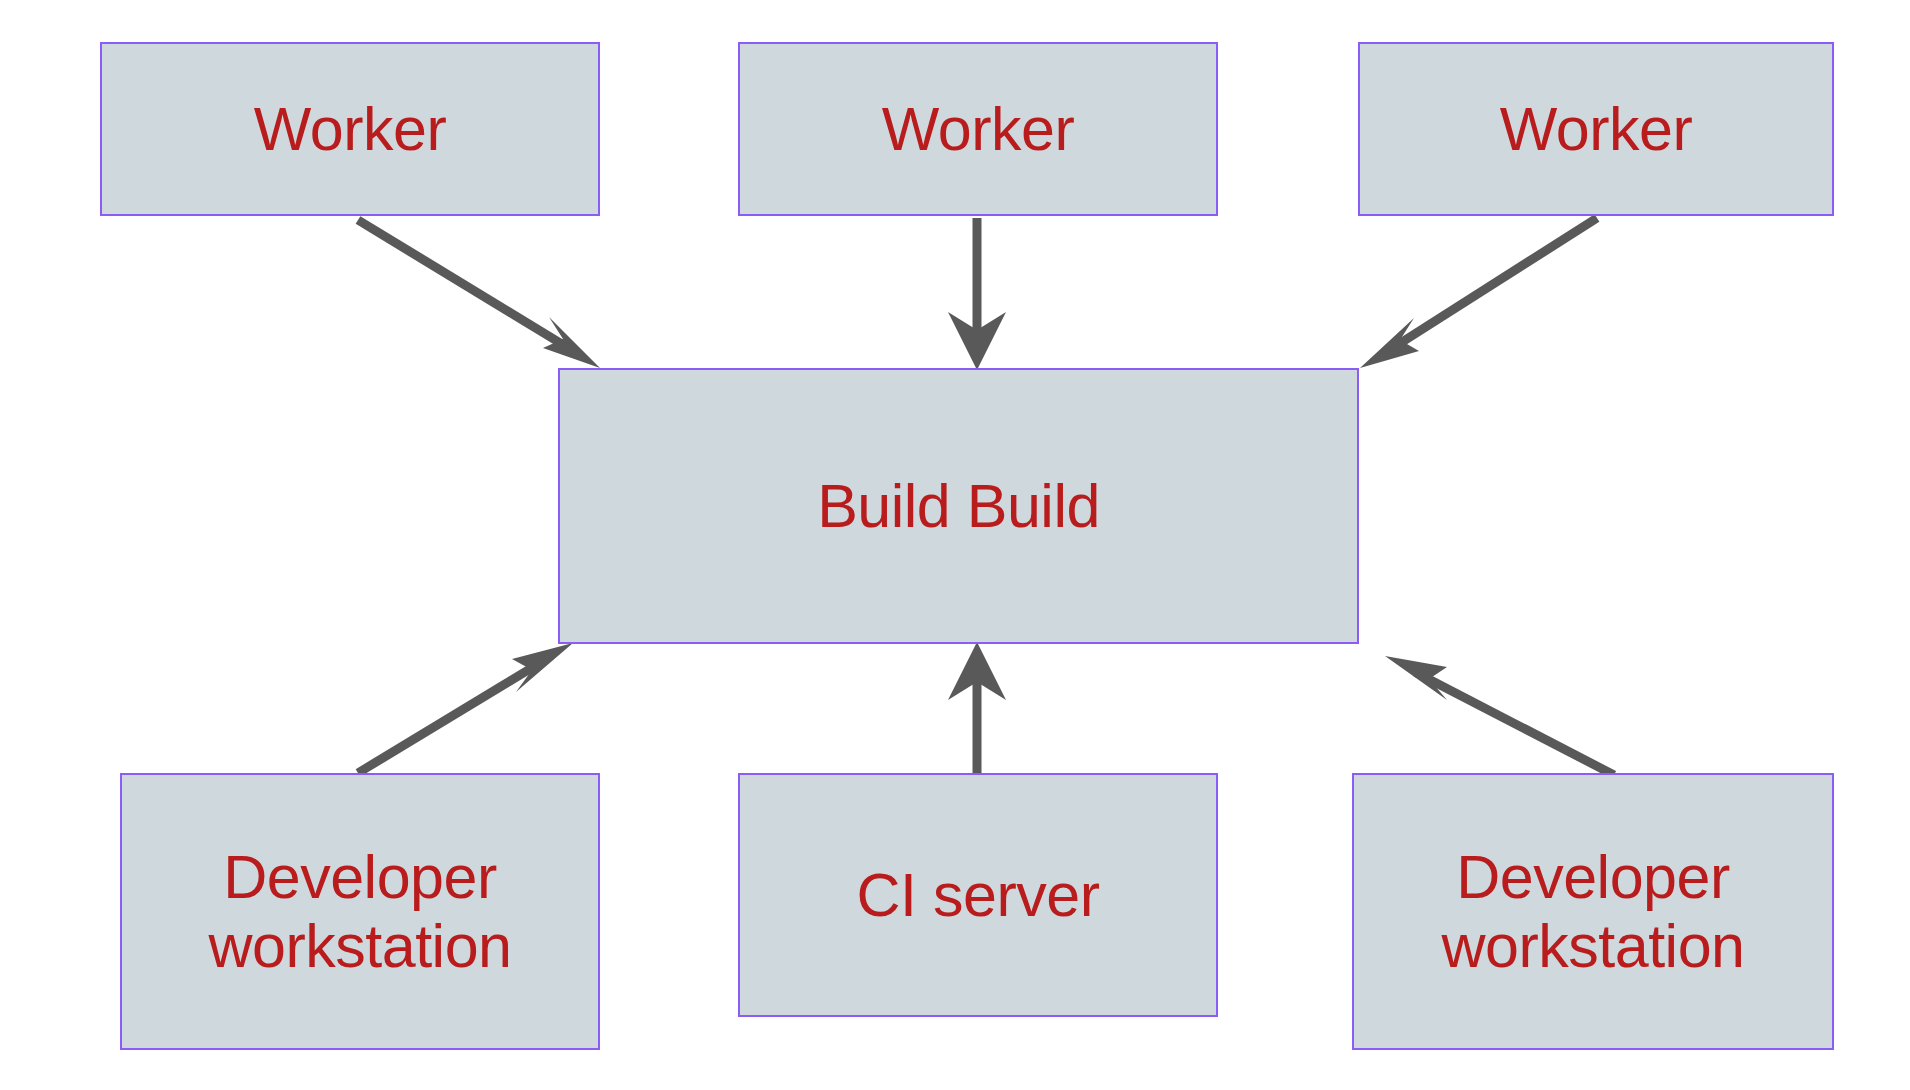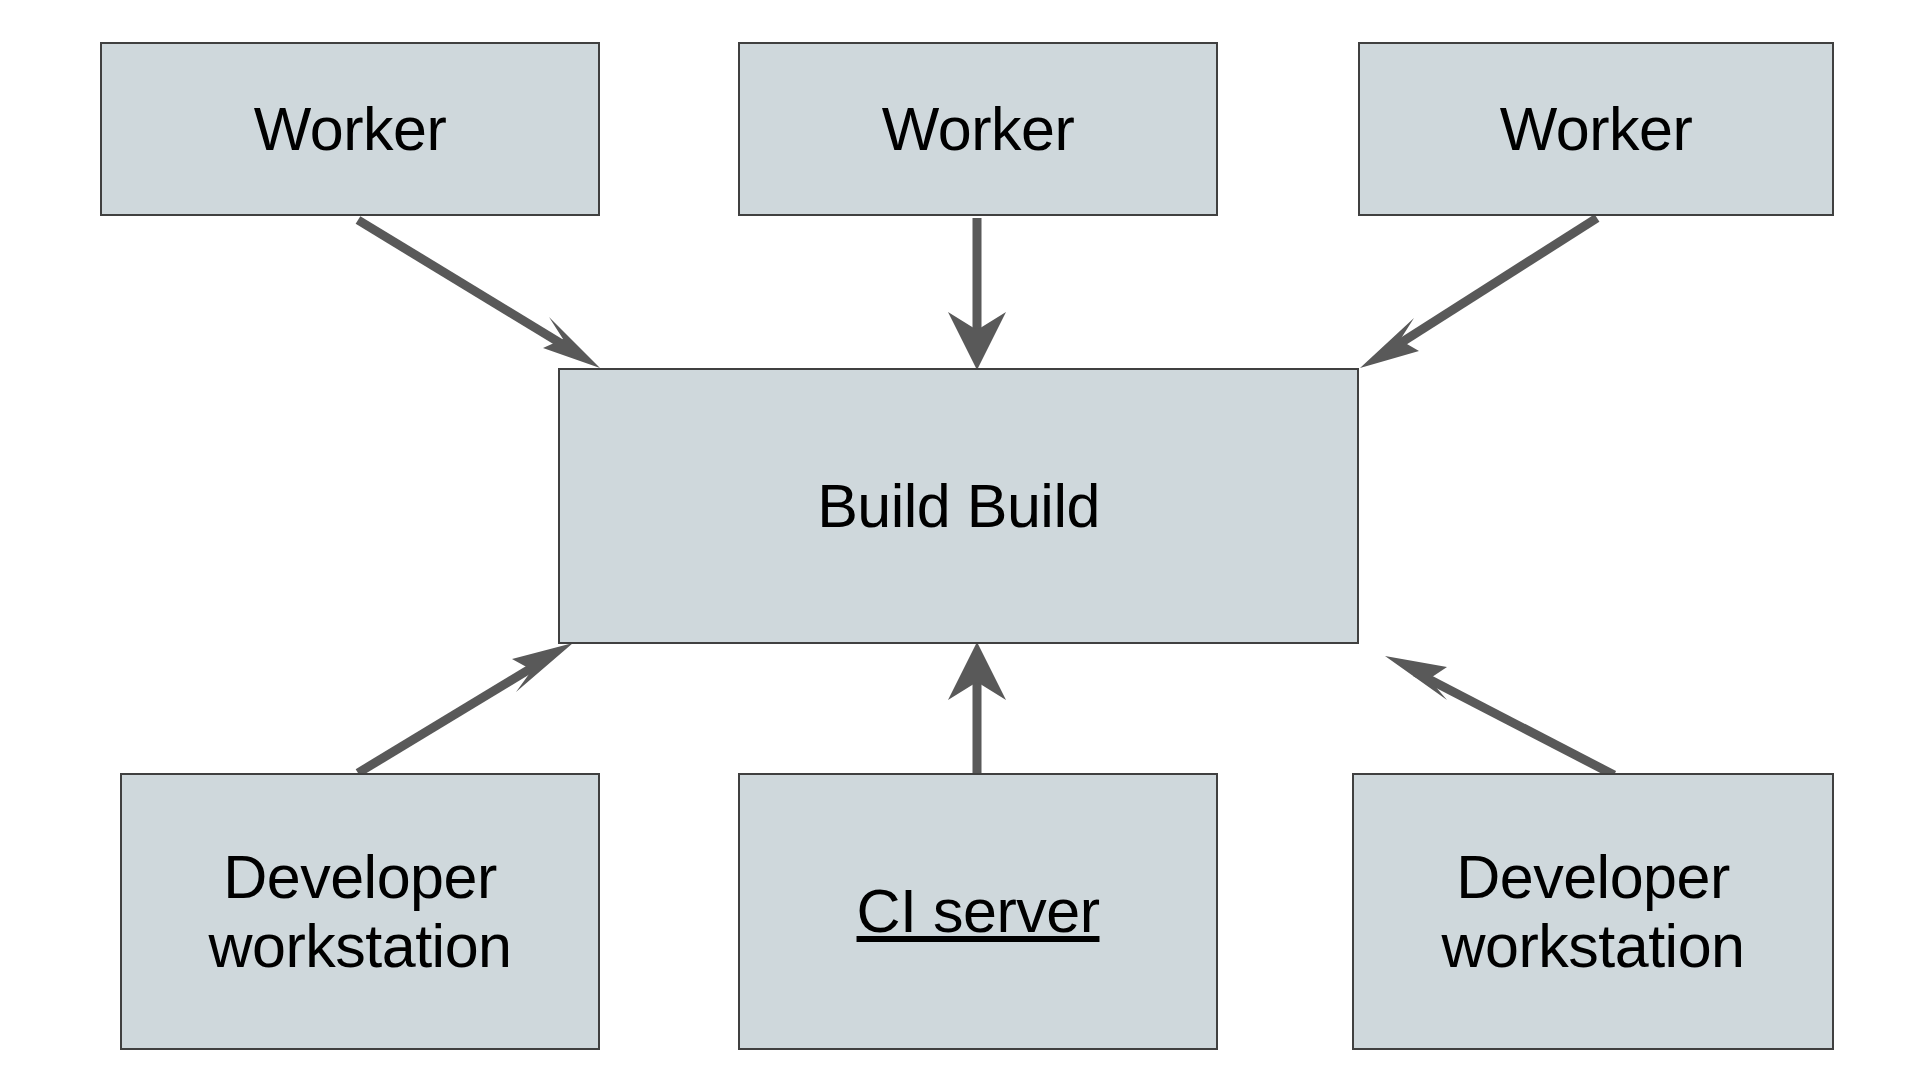--- a/index.html
+++ b/index.html
@@ -12,46 +12,46 @@
     width: 1910px;
     height: 1090px;
     background: #ffffff;
     overflow: hidden;
     font-family: "Liberation Sans", sans-serif;
   }
   .node {
     position: absolute;
     box-sizing: border-box;
     background: #cfd8dc;
-    border: 2px solid #404040;
+    border: 2px solid #8b5cf6;
     display: flex;
     align-items: center;
     justify-content: center;
     text-align: center;
-    color: #000000;
+    color: #b91c1c;
     font-weight: 400;
     line-height: 1.12;
     letter-spacing: -0.5px;
     z-index: 2;
     -webkit-font-smoothing: antialiased;
   }
   .node-label {
     white-space: pre-line;
     display: block;
     padding: 0 8px;
   }
   
   #node-worker-1 { left: 100px;  top: 42px;  width: 500px; height: 174px; font-size: 61px; }
   #node-worker-2 { left: 738px;  top: 42px;  width: 480px; height: 174px; font-size: 61px; }
   #node-worker-3 { left: 1358px; top: 42px;  width: 476px; height: 174px; font-size: 61px; }
   
   #node-build-master { left: 558px; top: 368px; width: 801px; height: 276px; font-size: 61px; }
   
   #node-dev-left  { left: 120px;  top: 773px; width: 480px; height: 277px; font-size: 61px; }
-  #node-ci-server { left: 738px;  top: 773px; width: 480px; height: 277px; font-size: 61px; text-decoration: underline; }
+  #node-ci-server { left: 738px;  top: 773px; width: 480px; height: 244px; font-size: 61px; }
   #node-dev-right { left: 1352px; top: 773px; width: 482px; height: 277px; font-size: 61px; }
 
   #edges {
     position: absolute;
     left: 0;
     top: 0;
     width: 1910px;
     height: 1090px;
     z-index: 1;
     pointer-events: none;

